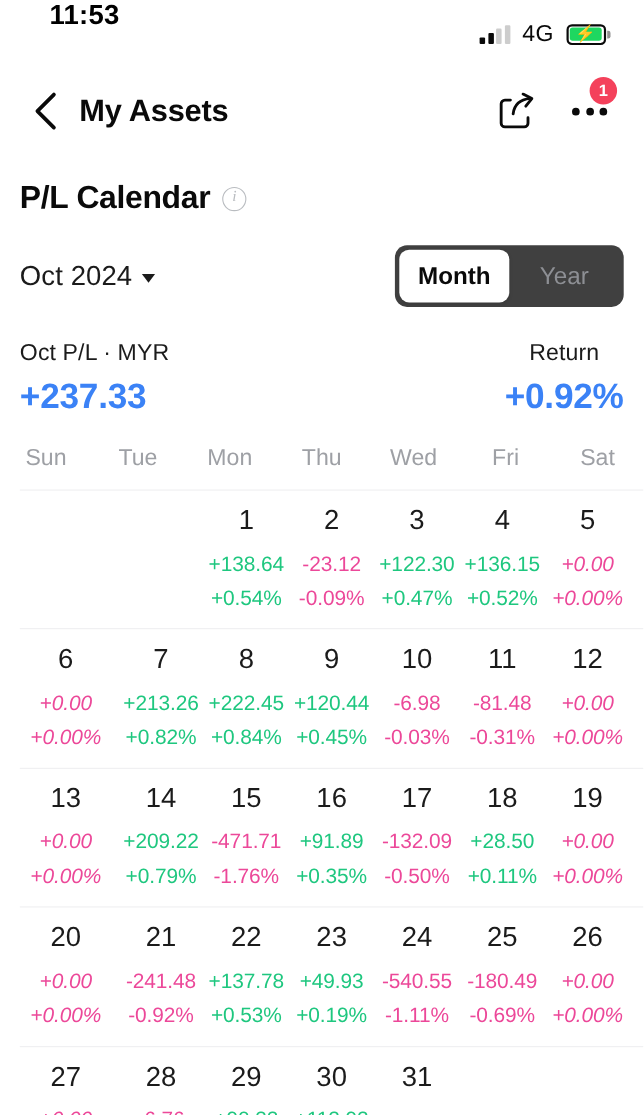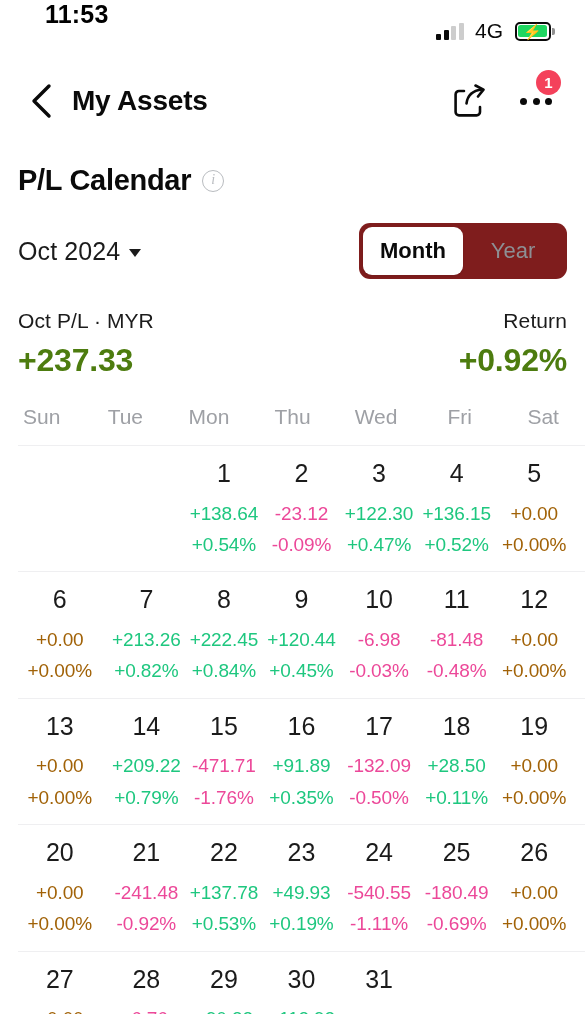--- a/index.html
+++ b/index.html
@@ -106,44 +106,44 @@
   .month-picker { display:flex; align-items:center; gap:9px; }
   .month-label { font-size:25px; color:#1b1b1b; letter-spacing:.1px; }
   .caret {
     width:0; height:0;
     border-left:6px solid transparent;
     border-right:6px solid transparent;
     border-top:8px solid #1b1b1b;
     margin-top:4px;
   }
   .seg {
-    display:flex; background:#7f1d1d;
+    display:flex; background:#404040;
     border-radius:11px; padding:4px; width:208px; height:56px;
   }
   .seg-item {
     flex:1; display:flex; align-items:center; justify-content:center;
     font-size:22px; color:#8d8f94; border-radius:9px;
   }
   .seg-item.active {
     background:#fff; color:#0a0a0a; font-weight:bold;
     box-shadow:0 1px 3px rgba(0,0,0,.10);
   }
 
   
   .summary {
     display:flex; justify-content:space-between; align-items:flex-start;
     padding:30px 18px 0 18px;
   }
   .sum-col.right { text-align:right; }
-  .sum-label { font-size:21px; color:#1b1b1b; letter-spacing:.1px; }
+  .sum-label { font-size:21px; color:#1b1b1b; letter-spacing:.1px;text-align:center; }
   .sum-value {
     font-size:32px; font-weight:bold; margin-top:9px;
     letter-spacing:-.2px;
   }
-  .pos { color:#4d7c0f; }
+  .pos { color:#3b82f6; }
 
   
   .cal { padding:0 0 0 0; margin-top:26px; }
   .dow-row {
     display:grid; grid-template-columns:repeat(7,1fr);
     padding:0 0;
   }
   .dow {
     text-align:center; font-size:21px; color:#9ea0a5;
     padding-bottom:16px;
@@ -159,21 +159,21 @@
   .cell { text-align:center; }
   .daynum {
     font-size:25px; color:#1b1b1b; line-height:1.1;
   }
   .pl, .plpct {
     font-size:19px; line-height:1.55; margin-top:2px;
     letter-spacing:-.1px;
   }
   .pl.up, .plpct.up { color:#1ec77f; }
   .pl.down, .plpct.down { color:#ec4899; }
-  .pl.flat, .plpct.flat { color:#a16207; }
+  .pl.flat, .plpct.flat { color:#ec4899;font-style:italic; }
   .pl { margin-top:11px; }
 </style>
 </head>
 <body>
 
 <div class="statusbar">
   <div class="status-time">11:53</div>
   <div class="status-right">
     <div class="signal">
       <i class="on"></i>
@@ -306,21 +306,21 @@
           <div class="plpct up">+0.45%</div>
         </div>
         <div class="cell">
           <div class="daynum">10</div>
           <div class="pl down">-6.98</div>
           <div class="plpct down">-0.03%</div>
         </div>
         <div class="cell">
           <div class="daynum">11</div>
           <div class="pl down">-81.48</div>
-          <div class="plpct down">-0.48%</div>
+          <div class="plpct down">-0.31%</div>
         </div>
         <div class="cell">
           <div class="daynum">12</div>
           <div class="pl flat">+0.00</div>
           <div class="plpct flat">+0.00%</div>
         </div>
       </div>
       <div class="week">
         <div class="cell">
           <div class="daynum">13</div>

